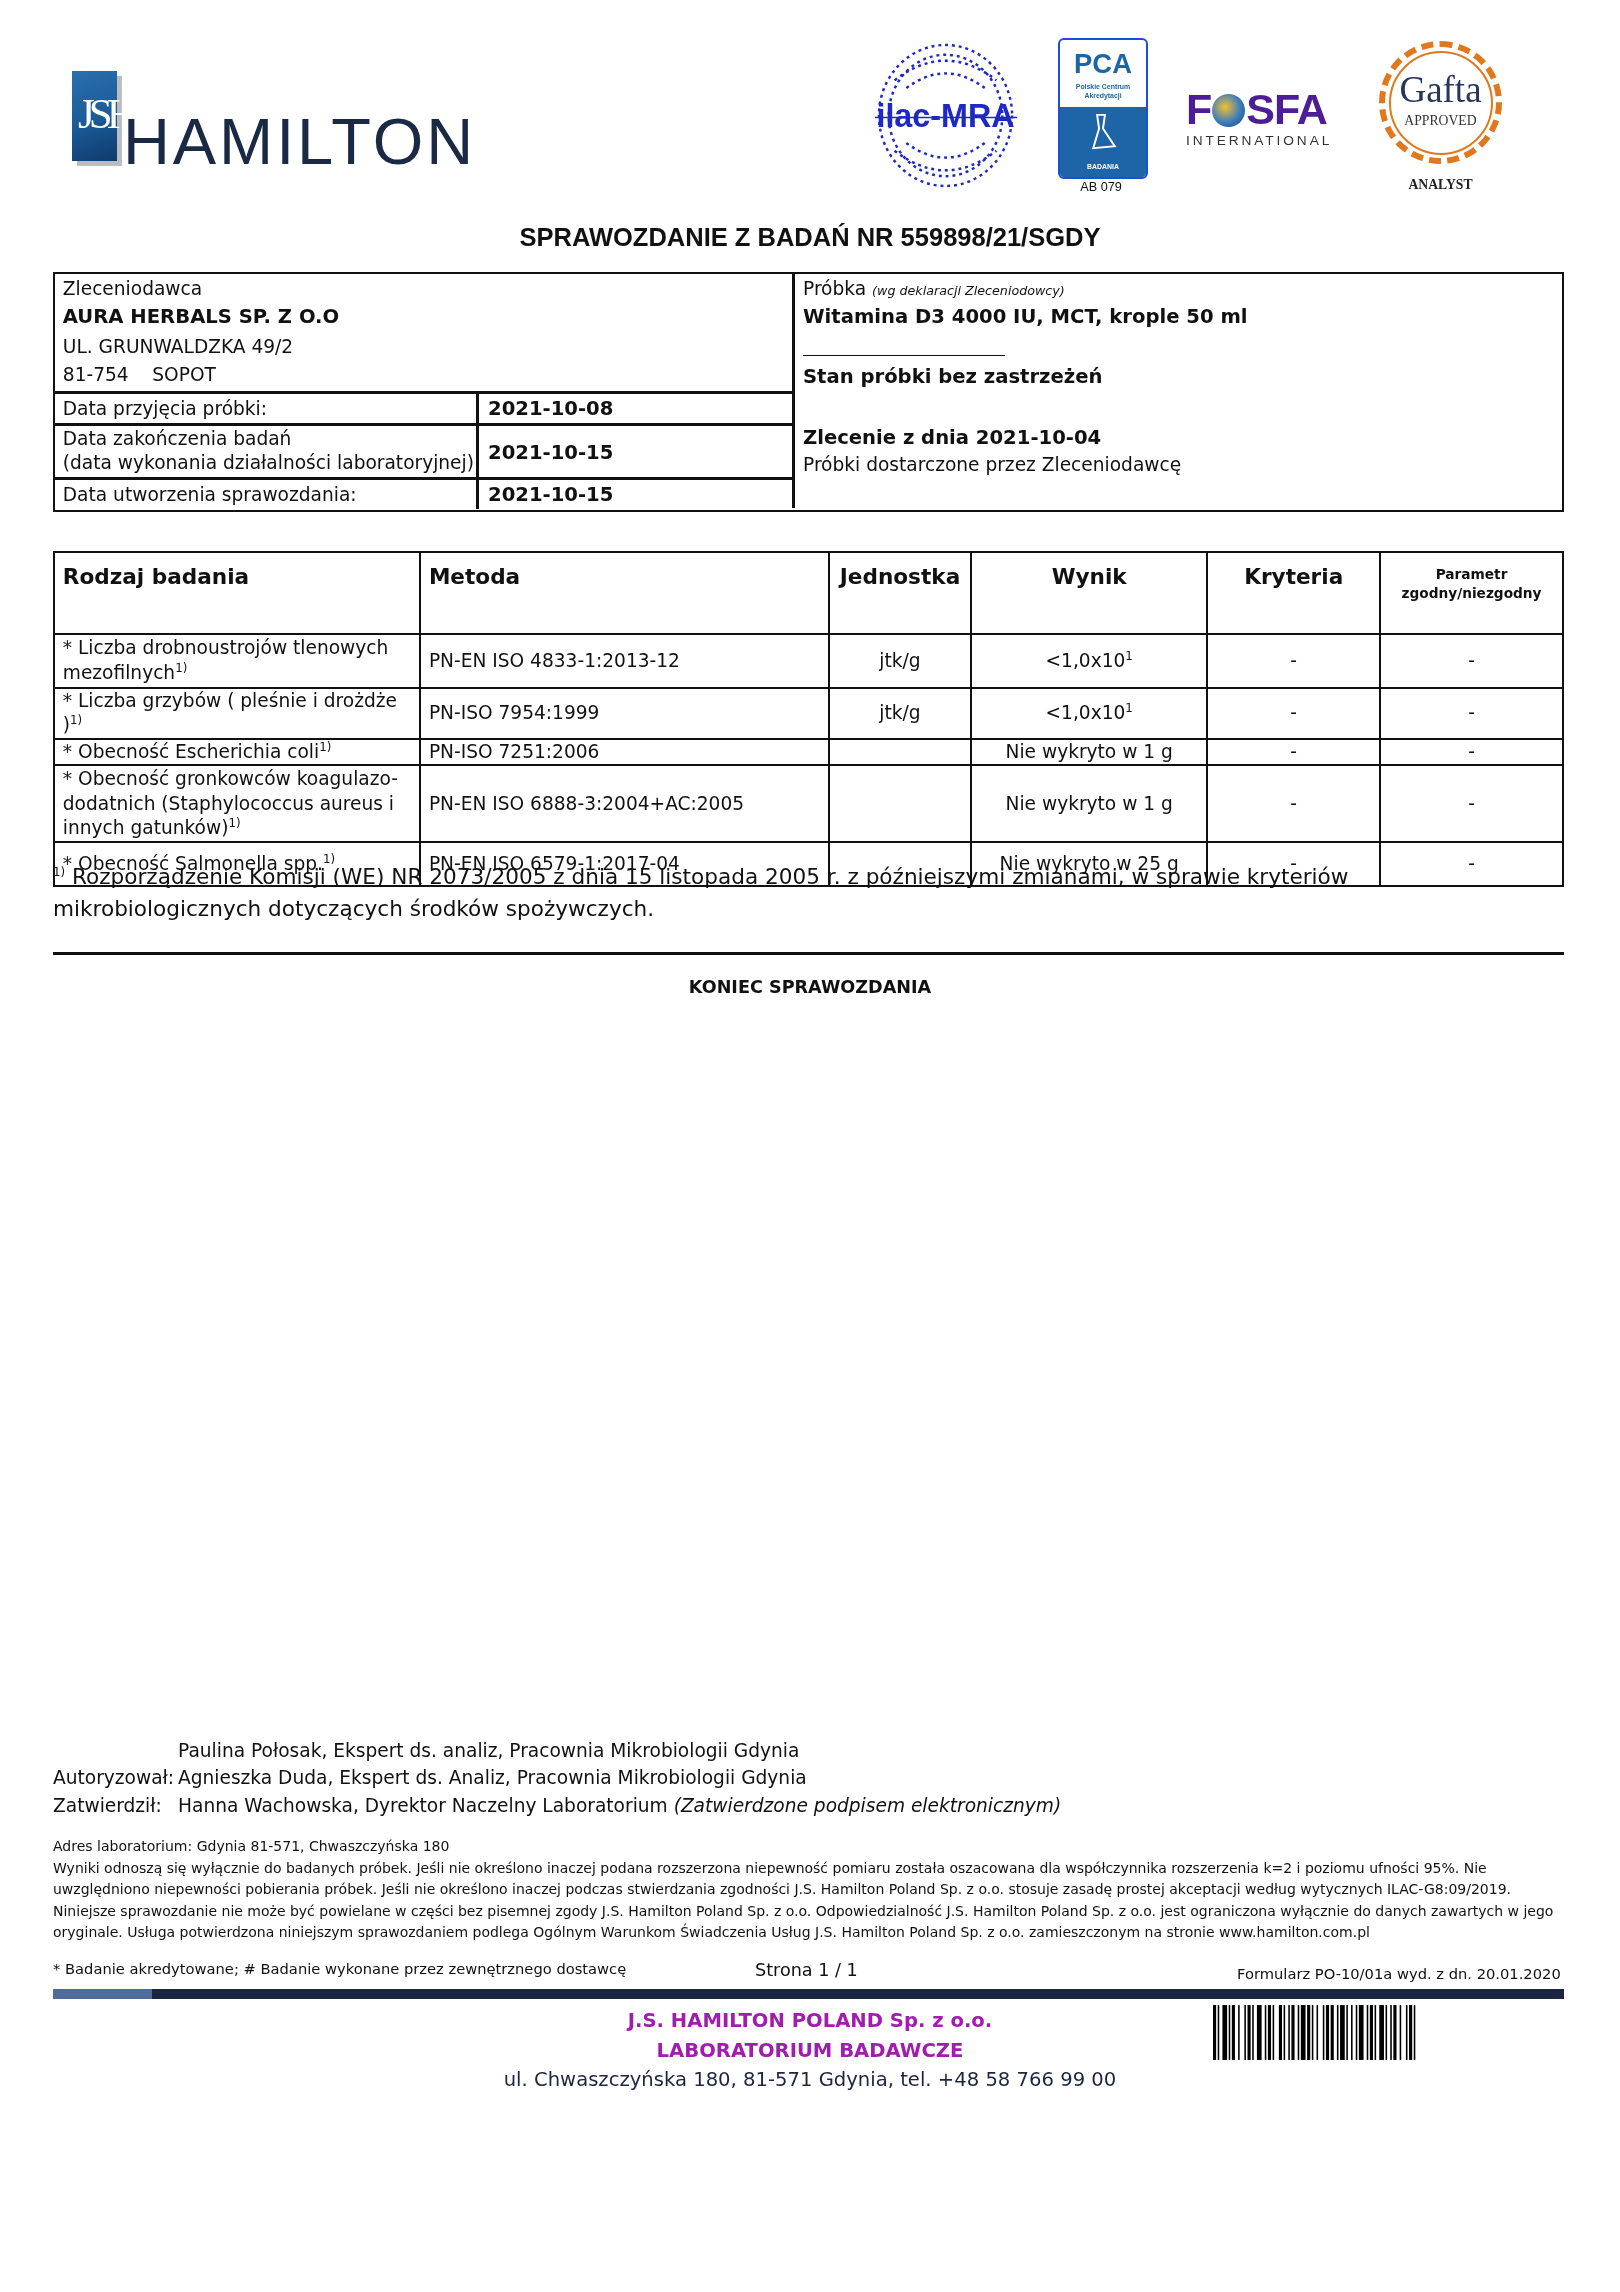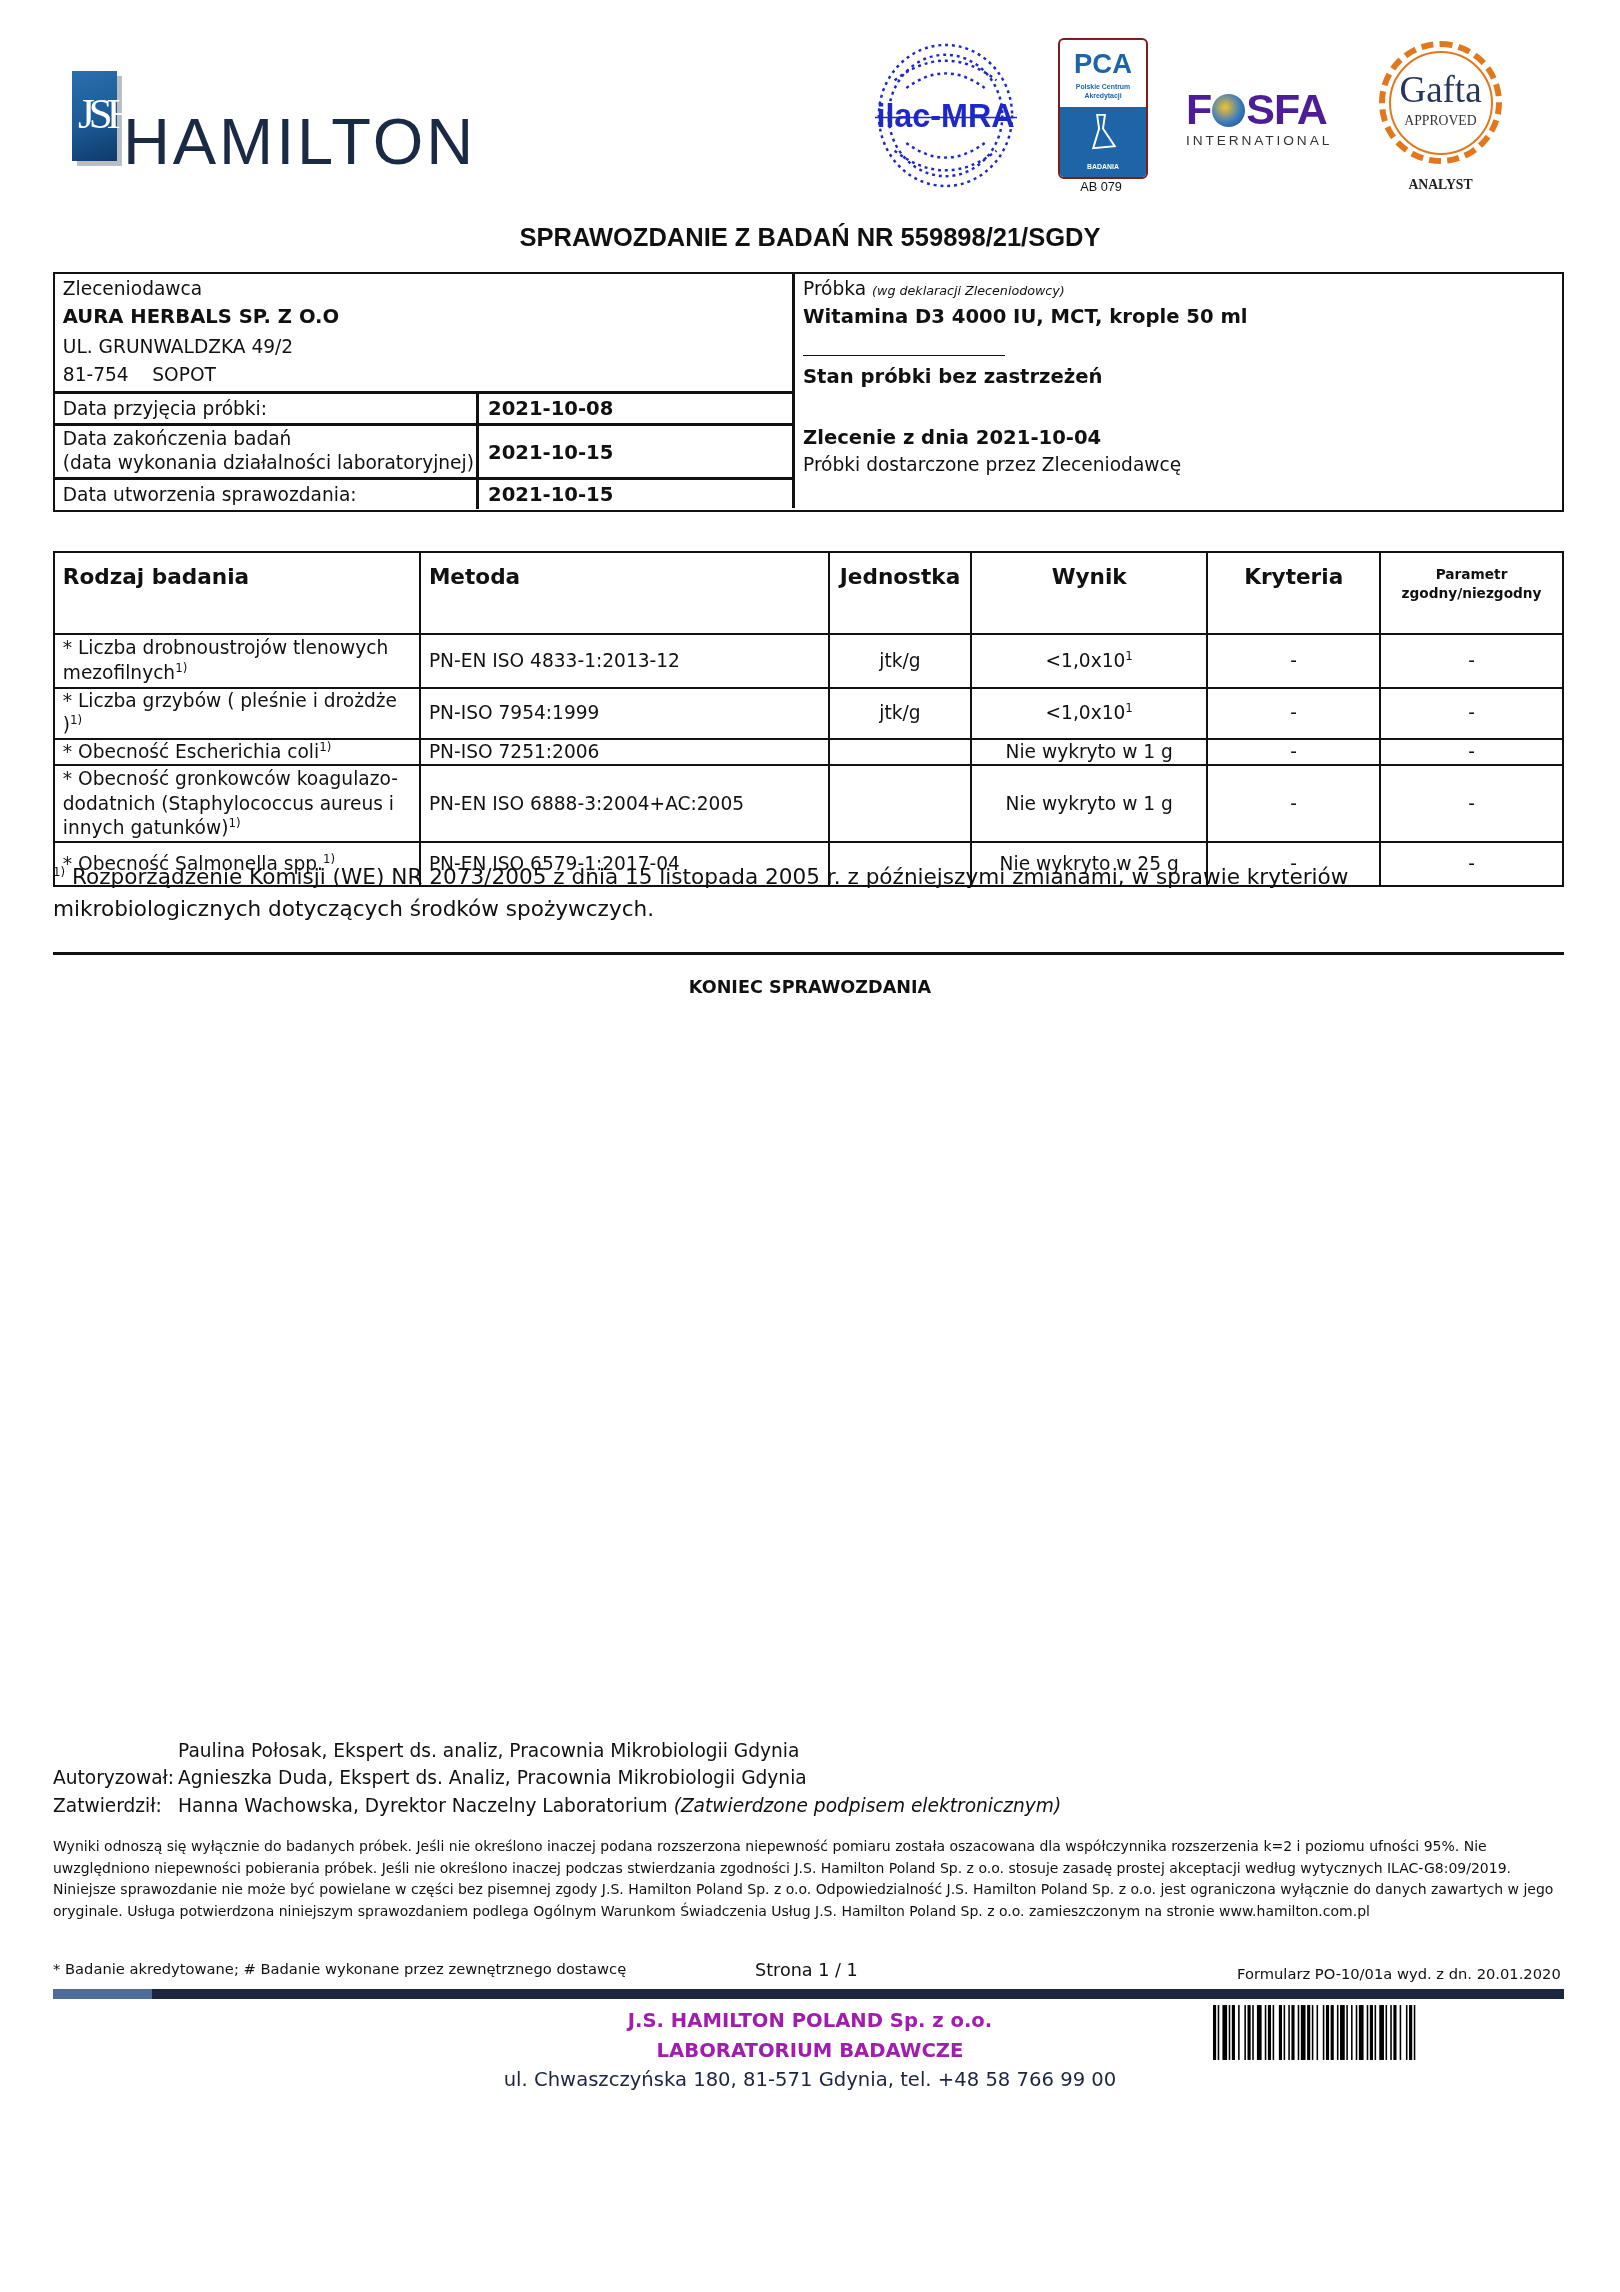--- a/index.html
+++ b/index.html
@@ -13,21 +13,21 @@
              box-shadow: 4.9px 4.9px 0 #b9bcc0; }
   .jsh-box span { position: absolute; left: 5.9px; top: 17.6px; color: #fff;
                   font-family: "Liberation Serif", "DejaVu Serif", serif; font-size: 43px;
                   letter-spacing: -5.9px; }
   .hamilton-word { left: 123px; top: 80px; font-family: Liberation Sans, sans-serif;
                    font-size: 65px; color: #1b2a44; letter-spacing: 2.9px; margin-top: 24px; }
 
   .ilac { left: 875px; top: 41px; width: 142px; height: 149px; }
   .pca { left: 1058px; top: 38px; width: 90px; height: 172px; }
   .pca-box { position: absolute; left: 0; top: 0; width: 86px; height: 137px;
-             border: 2px solid #7f1d1d; border-radius: 5.9px; background: #fff; overflow: hidden; }
+             border: 2px solid #1d4ed8; border-radius: 5.9px; background: #fff; overflow: hidden; }
   .pca-title { position: absolute; left: 0; width: 86px; top: 7.8px; text-align: center;
                font-family: "Liberation Sans", sans-serif; font-weight: bold; font-size: 27.4px; color: #1d65a6; }
   .pca-sub { position: absolute; left: 0; width: 86px; top: 43px; text-align: center;
              font-family: "Liberation Sans", sans-serif; font-size: 6.9px; font-weight: bold; color: #1d65a6; line-height: 8.8px; }
   .pca-blue { position: absolute; left: 0; top: 67px; width: 86px; height: 71px; background: #1d65a6; }
   .pca-badania { position: absolute; left: 0; width: 86px; bottom: 7.8px; text-align: center;
                  color: #fff; font-family: "Liberation Sans", sans-serif; font-size: 6.9px; font-weight: bold; }
   .pca-ab { position: absolute; left: 0; width: 86px; top: 142px; text-align: center;
             font-family: "Liberation Sans", sans-serif; font-size: 12.7px; color: #111; }
 
@@ -257,20 +257,21 @@
 <div class="abs end-rule"></div>
 <div class="abs end-label">KONIEC SPRAWOZDANIA</div>
 
 <div class="abs sig">
   <div><span class="lbl"></span><span>Paulina Połosak, Ekspert ds. analiz, Pracownia Mikrobiologii Gdynia</span></div>
   <div><span class="lbl">Autoryzował:</span><span>Agnieszka  Duda, Ekspert ds. Analiz, Pracownia Mikrobiologii Gdynia</span></div>
   <div><span class="lbl">Zatwierdził:</span><span>Hanna Wachowska, Dyrektor Naczelny Laboratorium</span> <i>(Zatwierdzone podpisem elektronicznym)</i></div>
 </div>
 
 <div class="abs legal">
+  <div>Adres laboratorium: Gdynia 81-571, Chwaszczyńska 180</div>
   <div>Wyniki odnoszą się wyłącznie do badanych próbek. Jeśli nie określono inaczej podana rozszerzona niepewność pomiaru została oszacowana dla współczynnika rozszerzenia k=2 i poziomu ufności 95%. Nie uwzględniono niepewności pobierania próbek. Jeśli nie określono inaczej podczas stwierdzania zgodności J.S. Hamilton Poland Sp. z o.o. stosuje zasadę prostej akceptacji według wytycznych ILAC-G8:09/2019. Niniejsze sprawozdanie nie może być powielane w części bez pisemnej zgody J.S. Hamilton Poland Sp. z o.o. Odpowiedzialność J.S. Hamilton Poland Sp. z o.o. jest ograniczona wyłącznie do danych zawartych w jego oryginale. Usługa potwierdzona niniejszym sprawozdaniem podlega Ogólnym Warunkom Świadczenia Usług J.S. Hamilton Poland Sp. z o.o. zamieszczonym na stronie www.hamilton.com.pl</div>
 </div>
 
 <div class="abs accred-note">* Badanie akredytowane;  # Badanie wykonane przez zewnętrznego dostawcę</div>
 <div class="abs page-num">Strona  1 / 1</div>
 <div class="abs form-no">Formularz PO-10/01a wyd. z dn. 20.01.2020</div>
 <div class="abs bar-light"></div>
 <div class="abs bar-dark"></div>
 
 <div class="abs company">

